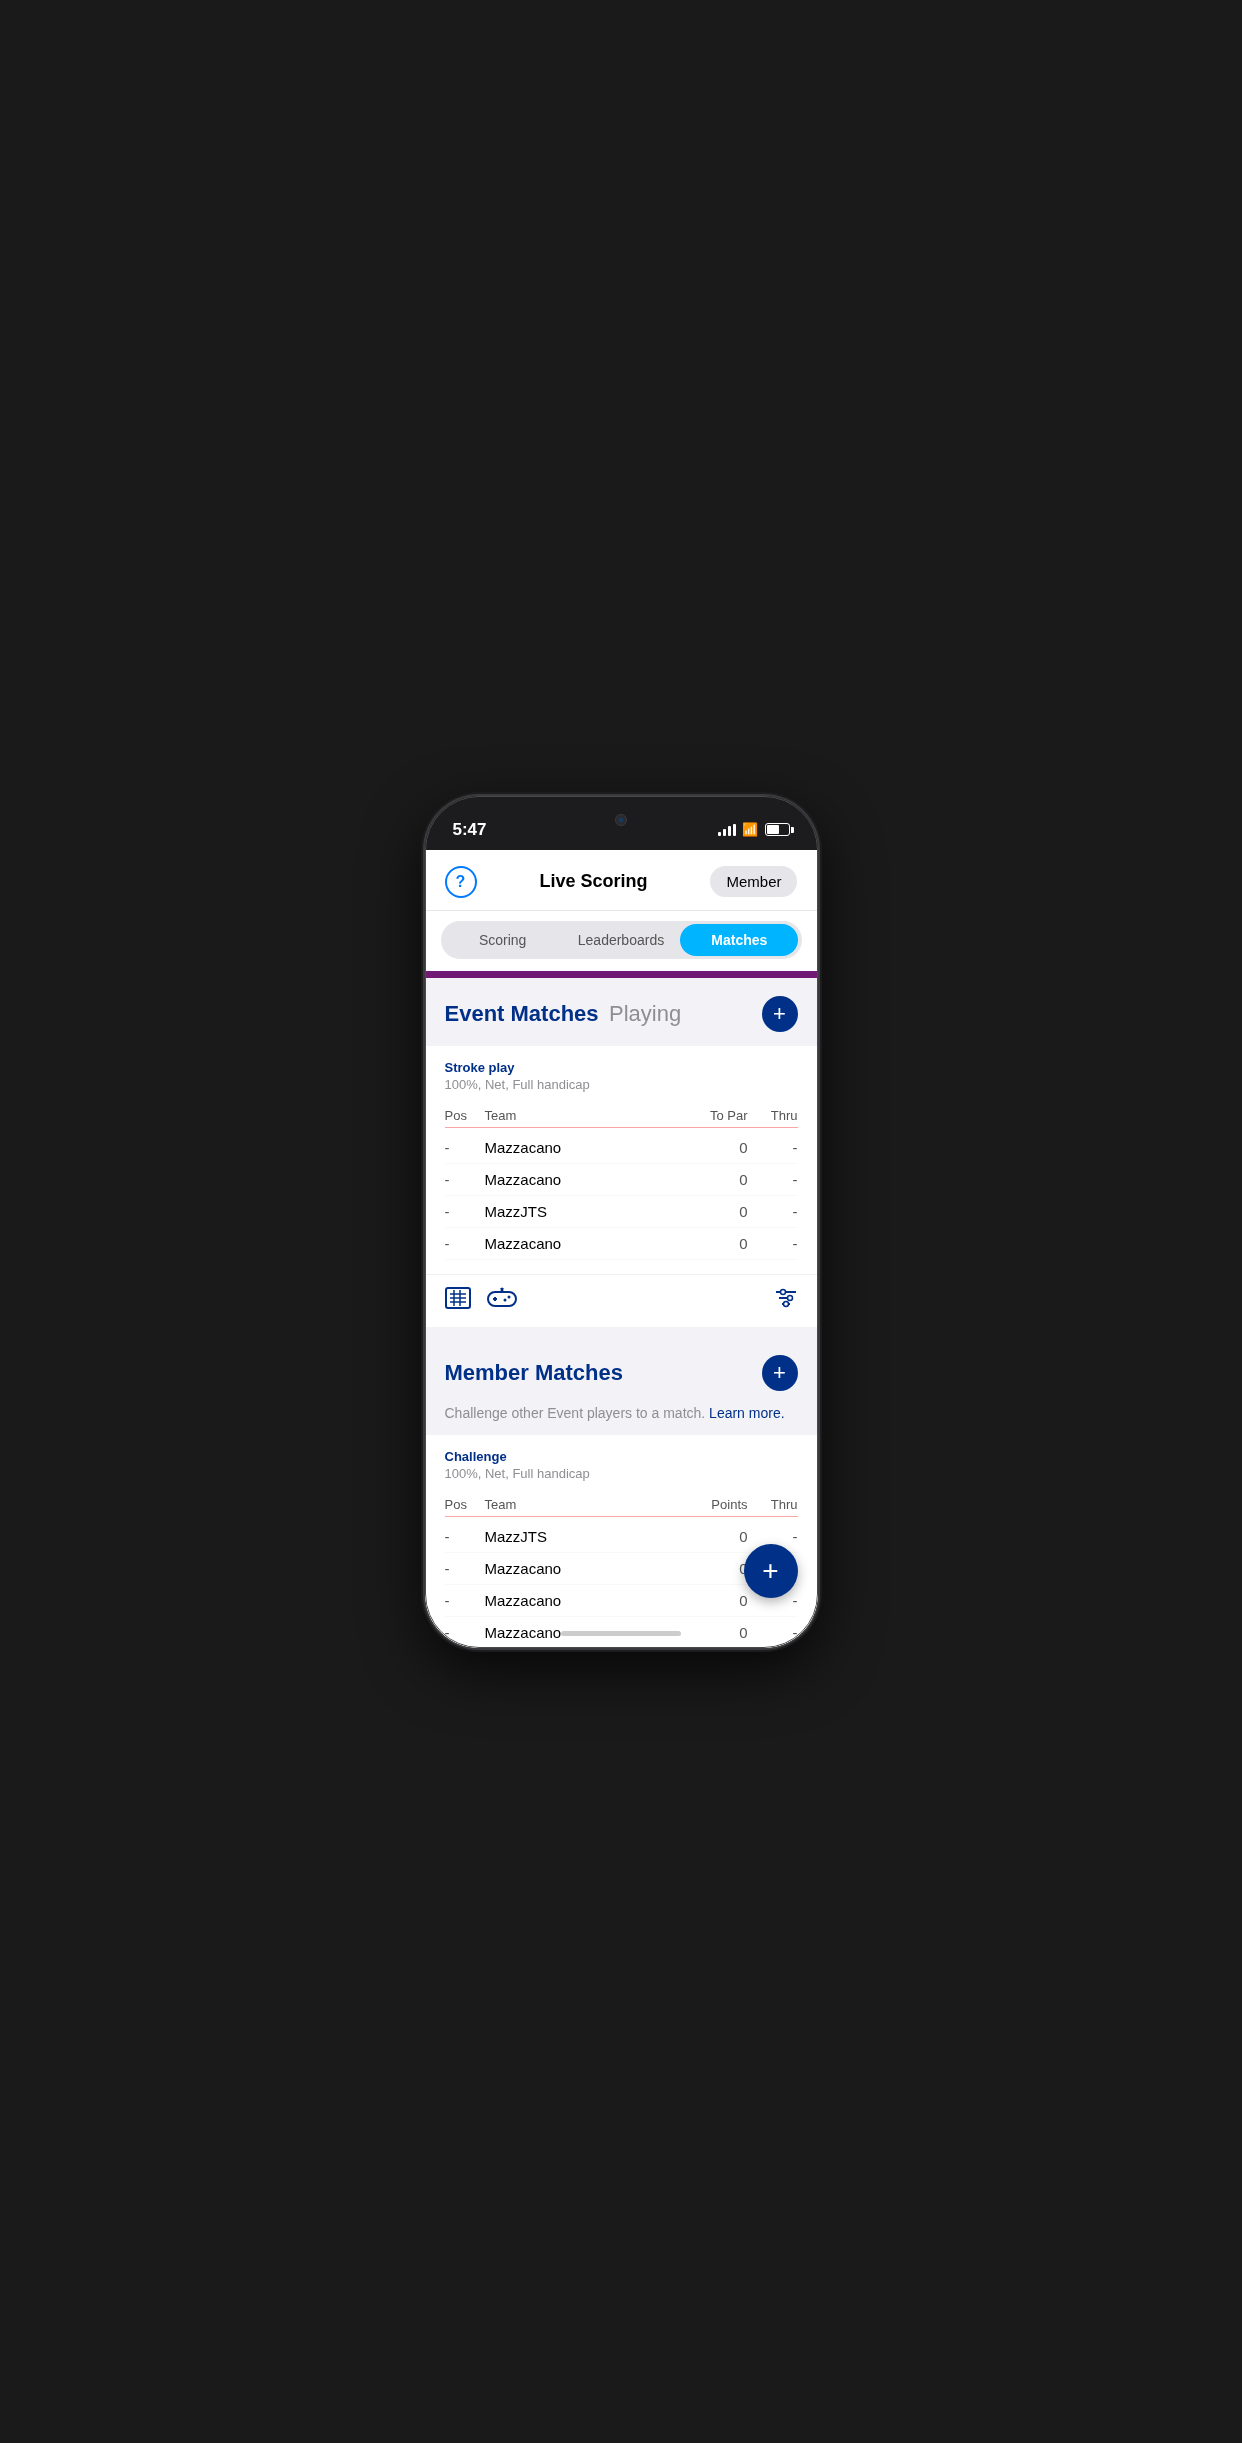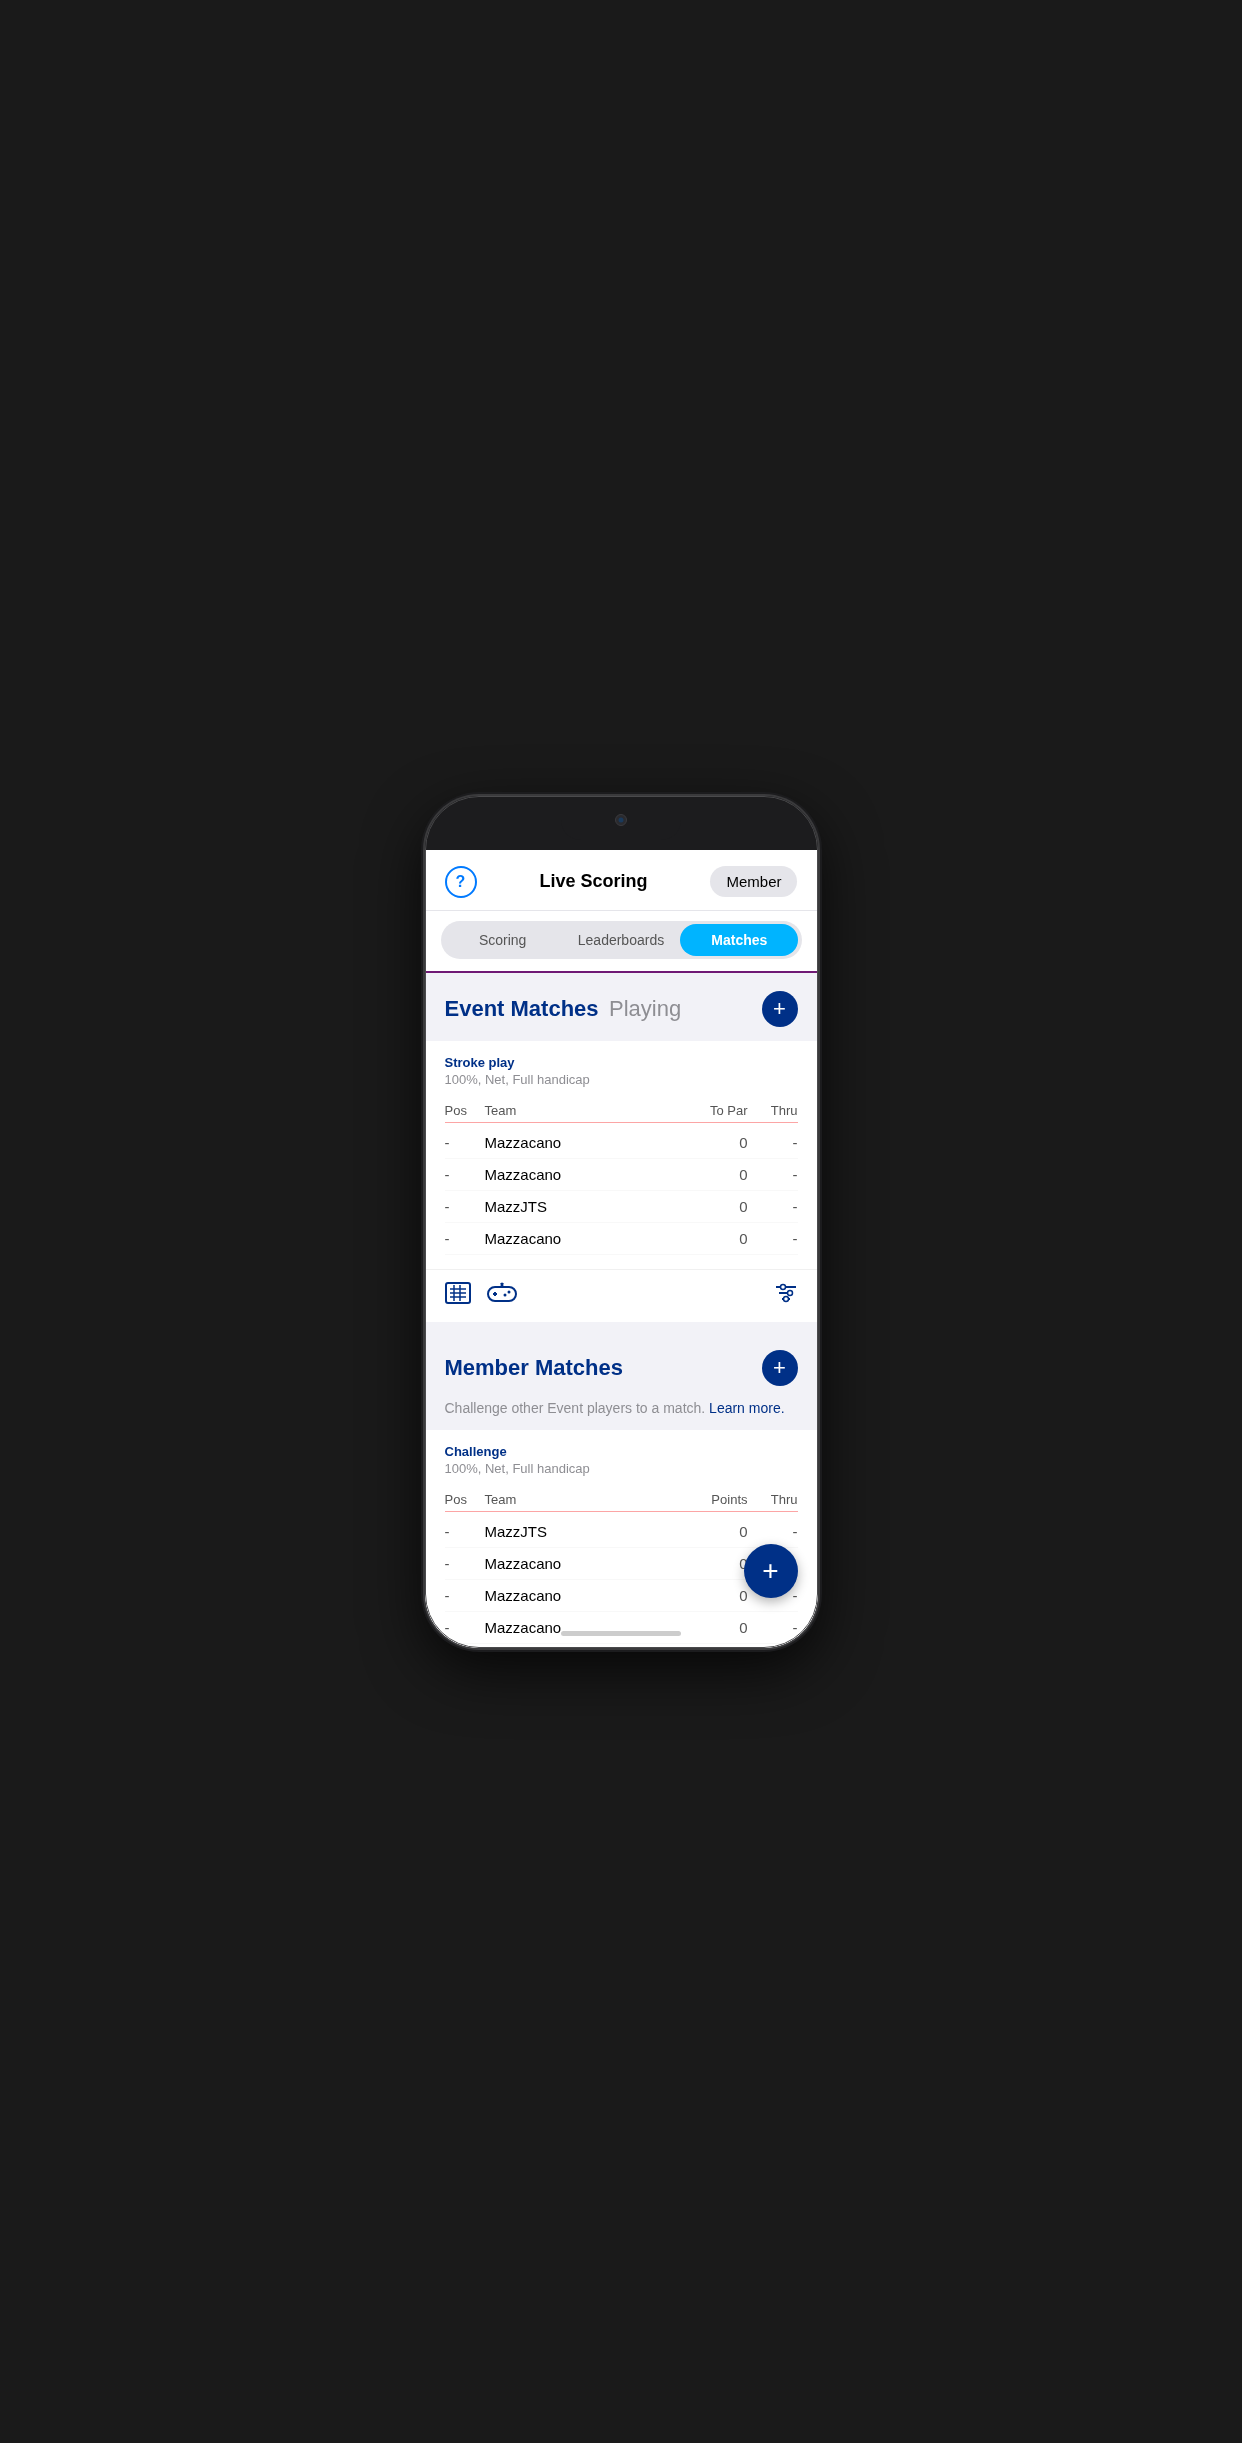--- a/index.html
+++ b/index.html
@@ -169,21 +169,21 @@
       padding: 7px 16px;
       font-size: 15px;
       font-weight: 500;
       color: #000;
       cursor: pointer;
     }
     .tab-bar {
       background: white;
       padding: 10px 16px 12px;
       display: flex;
-      border-bottom: 2px solid #701a75;
+      border-bottom: 7px solid #701a75;
     }
     .tab-segment {
       display: flex;
       background: #e5e5ea;
       border-radius: 22px;
       padding: 3px;
       width: 100%;
     }
     .tab-item {
       flex: 1;
@@ -349,20 +349,35 @@
       background: #000;
       border-radius: 3px;
       opacity: 0.2;
     }
   </style>
 </head>
 <body>
 
 <div class="phone-frame">
 
+  <div class="status-bar">
+    <span class="status-time">5:47</span>
+    <div class="status-icons">
+      <div class="signal-bars">
+        <div class="signal-bar" style="height:4px"></div>
+        <div class="signal-bar" style="height:7px"></div>
+        <div class="signal-bar" style="height:10px"></div>
+        <div class="signal-bar" style="height:12px"></div>
+      </div>
+      <span style="color:white;font-size:13px;">📶</span>
+      <div class="battery">
+        <div class="battery-fill"></div>
+      </div>
+    </div>
+  </div>
 
   <div class="notch"></div>
   <div class="camera-dot"></div>
 
   <div class="screen">
     <div class="app-content">
 
       <div class="app-header">
         <div class="help-btn">?</div>
         <span class="app-title">Live Scoring</span>

